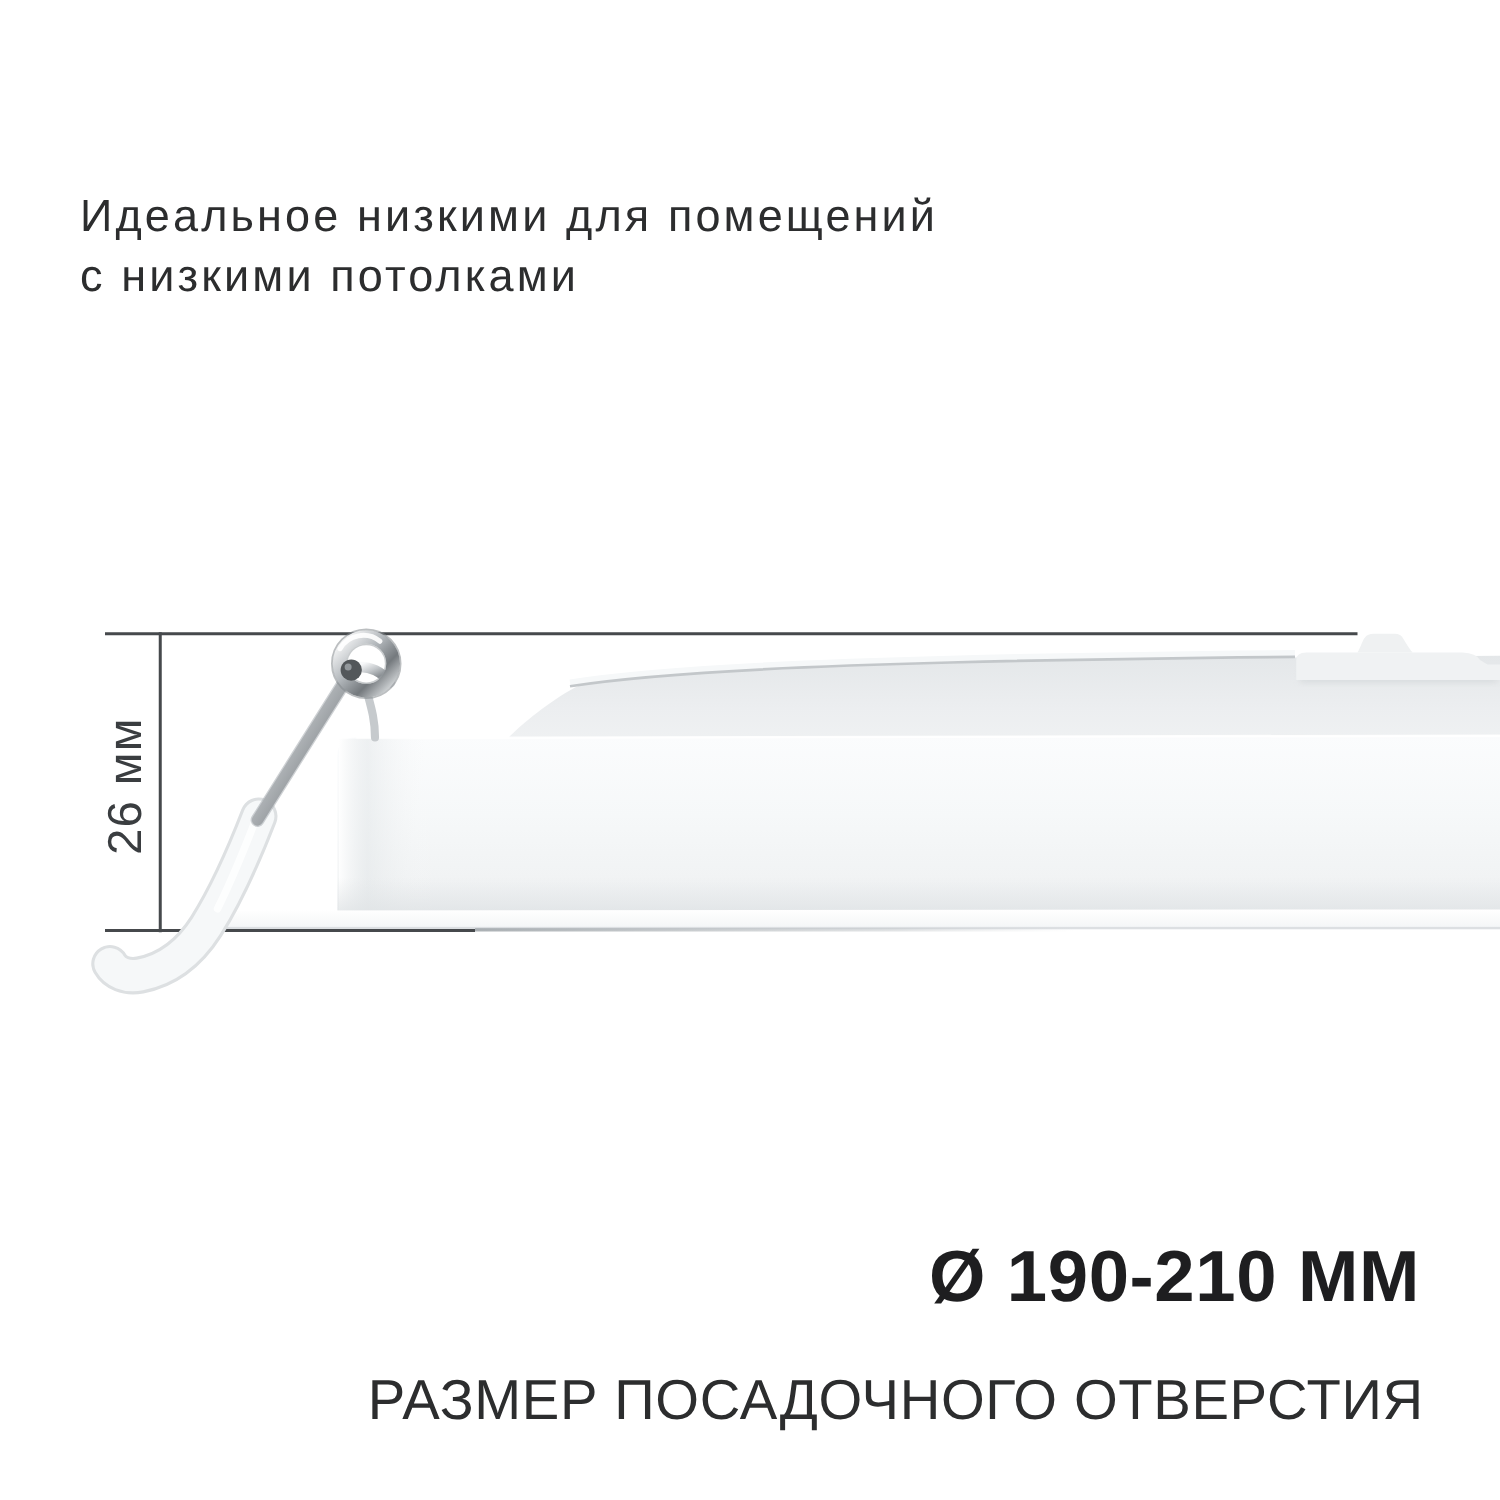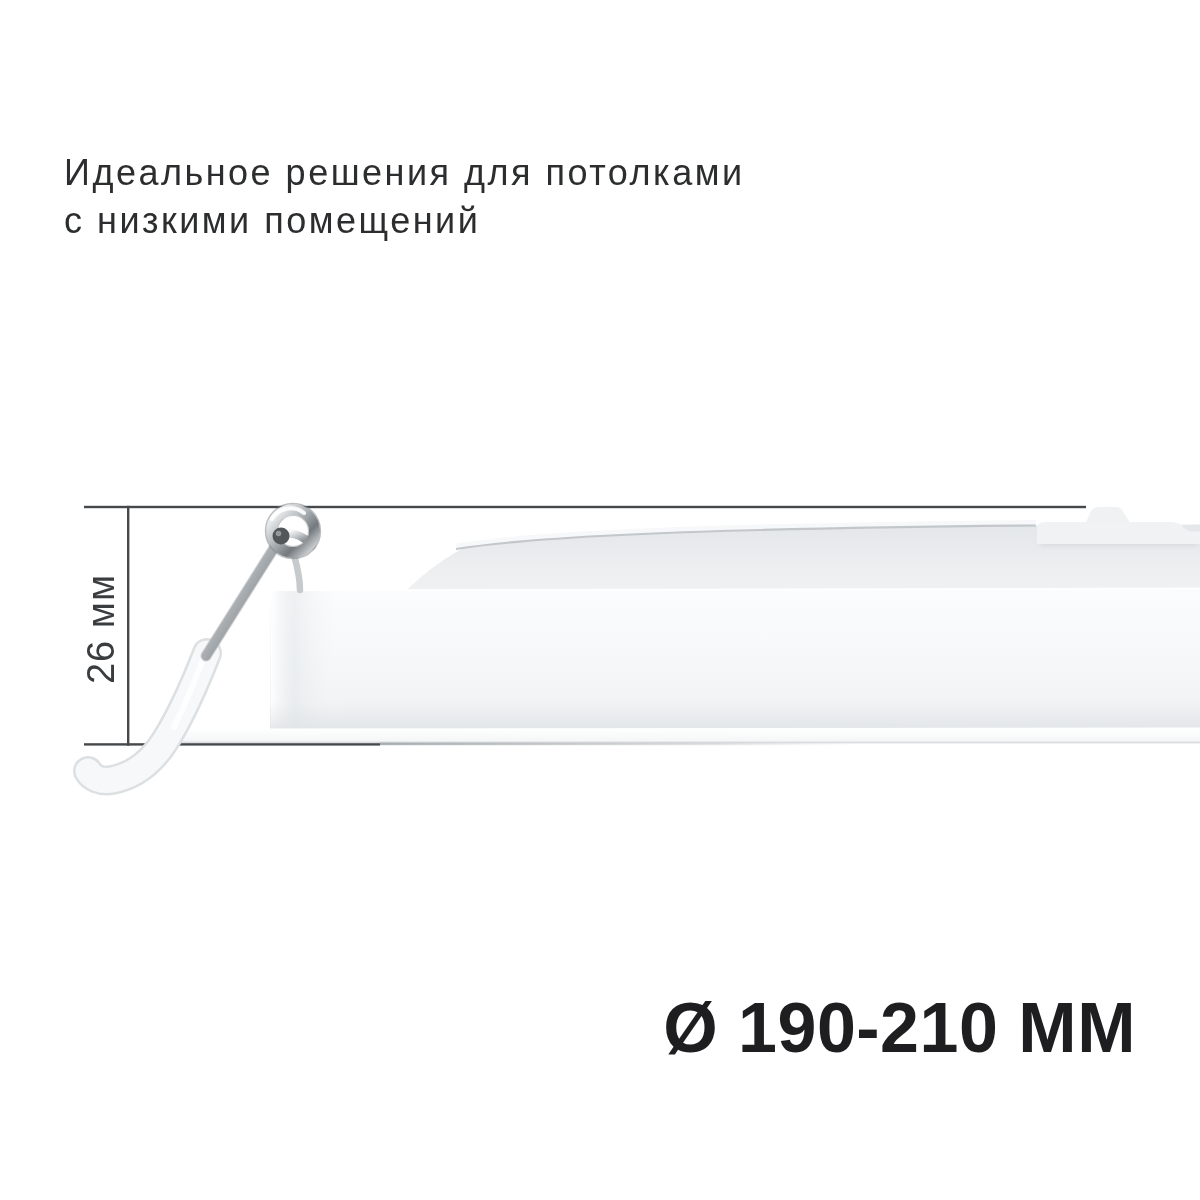--- a/index.html
+++ b/index.html
@@ -49,21 +49,21 @@
     font-weight: 400;
     letter-spacing: 1px;
     color: #3a3d40;
     white-space: nowrap;
   }
 
   
   .hole-value {
     position: absolute;
     right: 64px; top: 993px;
-    font-size: 70px;
+    font-size: 58px;
     font-weight: 700;
     letter-spacing: 0.5px;
     color: #1e1e20;
     line-height: 1;
     white-space: nowrap;
     text-align: right;
   }
   .hole-caption {
     position: absolute;
     right: 61px; top: 1095px;
@@ -76,22 +76,22 @@
     text-align: right;
   }
 </style>
 </head>
 <body>
 
 <main class="card">
 
 
   <div class="subtitle">
-    <div>Идеальное решения для потолками</div>
-    <div>с низкими помещений</div>
+    <div>Идеальное низкими для помещений</div>
+    <div>с низкими потолками</div>
   </div>
 
   <section>
     <svg class="scene" viewBox="0 0 1200 1200" aria-hidden="true">
       <defs>
         <linearGradient id="housingGrad" x1="0" y1="0" x2="0" y2="1">
           <stop offset="0" stop-color="#e4e7e9"></stop>
           <stop offset="0.55" stop-color="#eceef0"></stop>
           <stop offset="1" stop-color="#f0f2f3"></stop>
         </linearGradient>
@@ -184,14 +184,15 @@
 
         <circle cx="281" cy="536" r="8.5" fill="#53575a"></circle>
         <circle cx="278.5" cy="533.5" r="2.8" fill="#93989c"></circle>
       </g>
     </svg>
 
     <div class="dim-label">26 мм</div>
   </section>
 
   <div class="hole-value">Ø 190-210 ММ</div>
+  <div class="hole-caption">РАЗМЕР ПОСАДОЧНОГО ОТВЕРСТИЯ</div>
 
 </main>
 
 </body></html>

